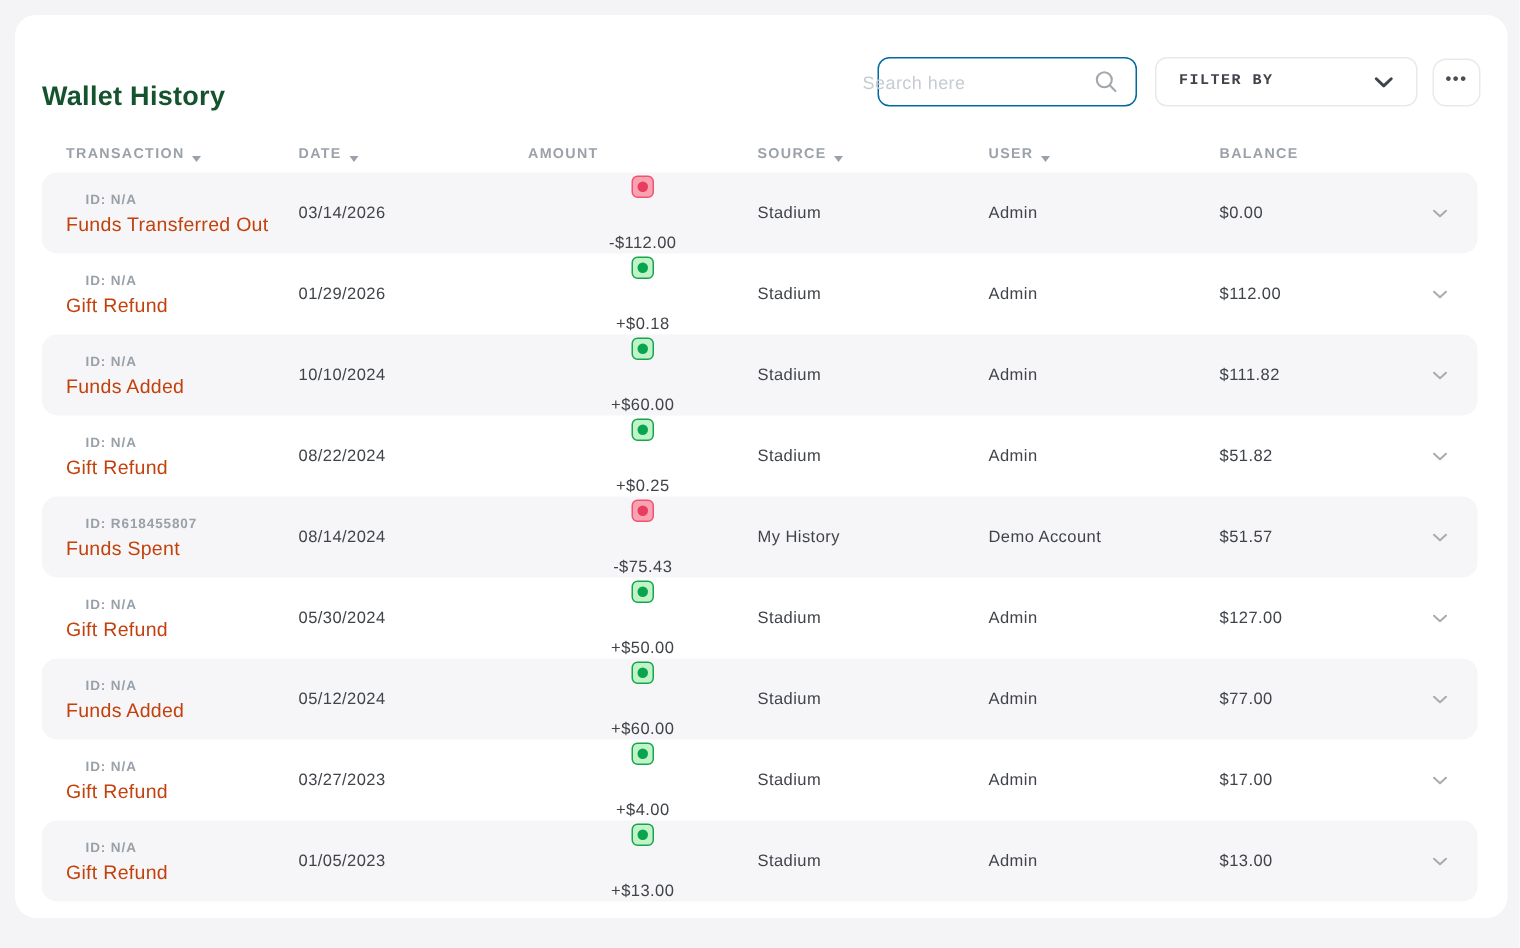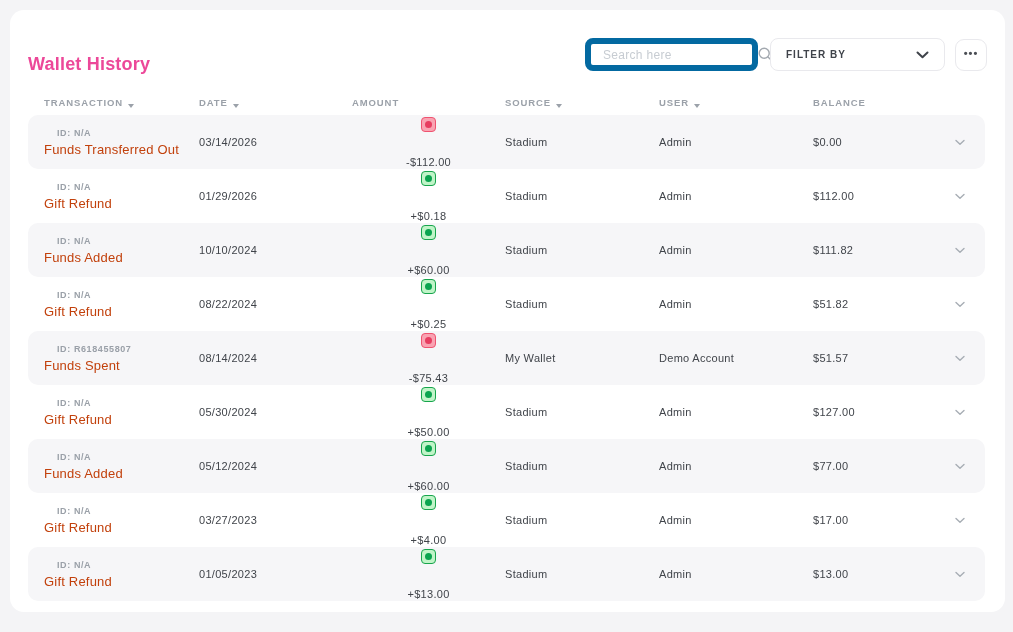--- a/index.html
+++ b/index.html
@@ -16,32 +16,33 @@
     left: 10px; top: 10px;
     width: 995px; height: 602px;
     background: #ffffff;
     border-radius: 14px;
   }
   .page-title {
     position: absolute;
     left: 18px; top: 44px;
     font-size: 18px;
     font-weight: 700;
-    color: #ec4899;
+    color: #14532d;
     letter-spacing: 0.2px;
   }
   
   .search-box {
     position: absolute;
     left: 575px; top: 28px;
     width: 173px; height: 33px;
-    border: 6px solid #0369a1;
+    border: 1px solid #0369a1;
     border-radius: 8px;
     display: flex; align-items: center;
     padding: 0 12px;
+    justify-content: flex-end;
   }
   .search-box input {
     border: none; outline: none;
     flex: 1;
     font-family: "Liberation Sans", sans-serif;
     font-size: 12px;
     color: #41454b;
     background: transparent;
     letter-spacing: 0.3px;
   }
@@ -55,20 +56,21 @@
     display: flex; align-items: center; justify-content: space-between;
     padding: 0 15px;
     cursor: pointer;
     background: #fff;
   }
   .filter-label {
     font-size: 10px;
     font-weight: 700;
     letter-spacing: 1px;
     color: #3f434a;
+    font-family: Liberation Mono, monospace;
   }
   .more-btn {
     position: absolute;
     left: 945px; top: 29px;
     width: 32px; height: 32px;
     border: 1px solid #e9e9ed;
     border-radius: 9px;
     display: flex; align-items: center; justify-content: center;
     cursor: pointer;
     background: #fff;
@@ -301,21 +303,21 @@
       <div class="txn-id">ID: R618455807</div>
       <div class="txn-name">Funds Spent</div>
     </div>
     <div class="cell">08/14/2024</div>
     <div class="cell amount-cell">
       <span class="amt-icon negative">
             <span class="dot"></span>
           </span>
       <span>-$75.43</span>
     </div>
-    <div class="cell">My Wallet</div>
+    <div class="cell">My History</div>
     <div class="cell">Demo Account</div>
     <div class="cell">$51.57</div>
     <div class="chev-cell">
       <span style="display:flex;">
         <svg width="10" height="7" viewBox="0 0 10 7">
           <polyline points="1,1.5 5,5.2 9,1.5" fill="none" stroke="#a7adb4" stroke-width="1.4" stroke-linecap="round" stroke-linejoin="round"></polyline>
         </svg>
       </span>
     </div>
   </div>

